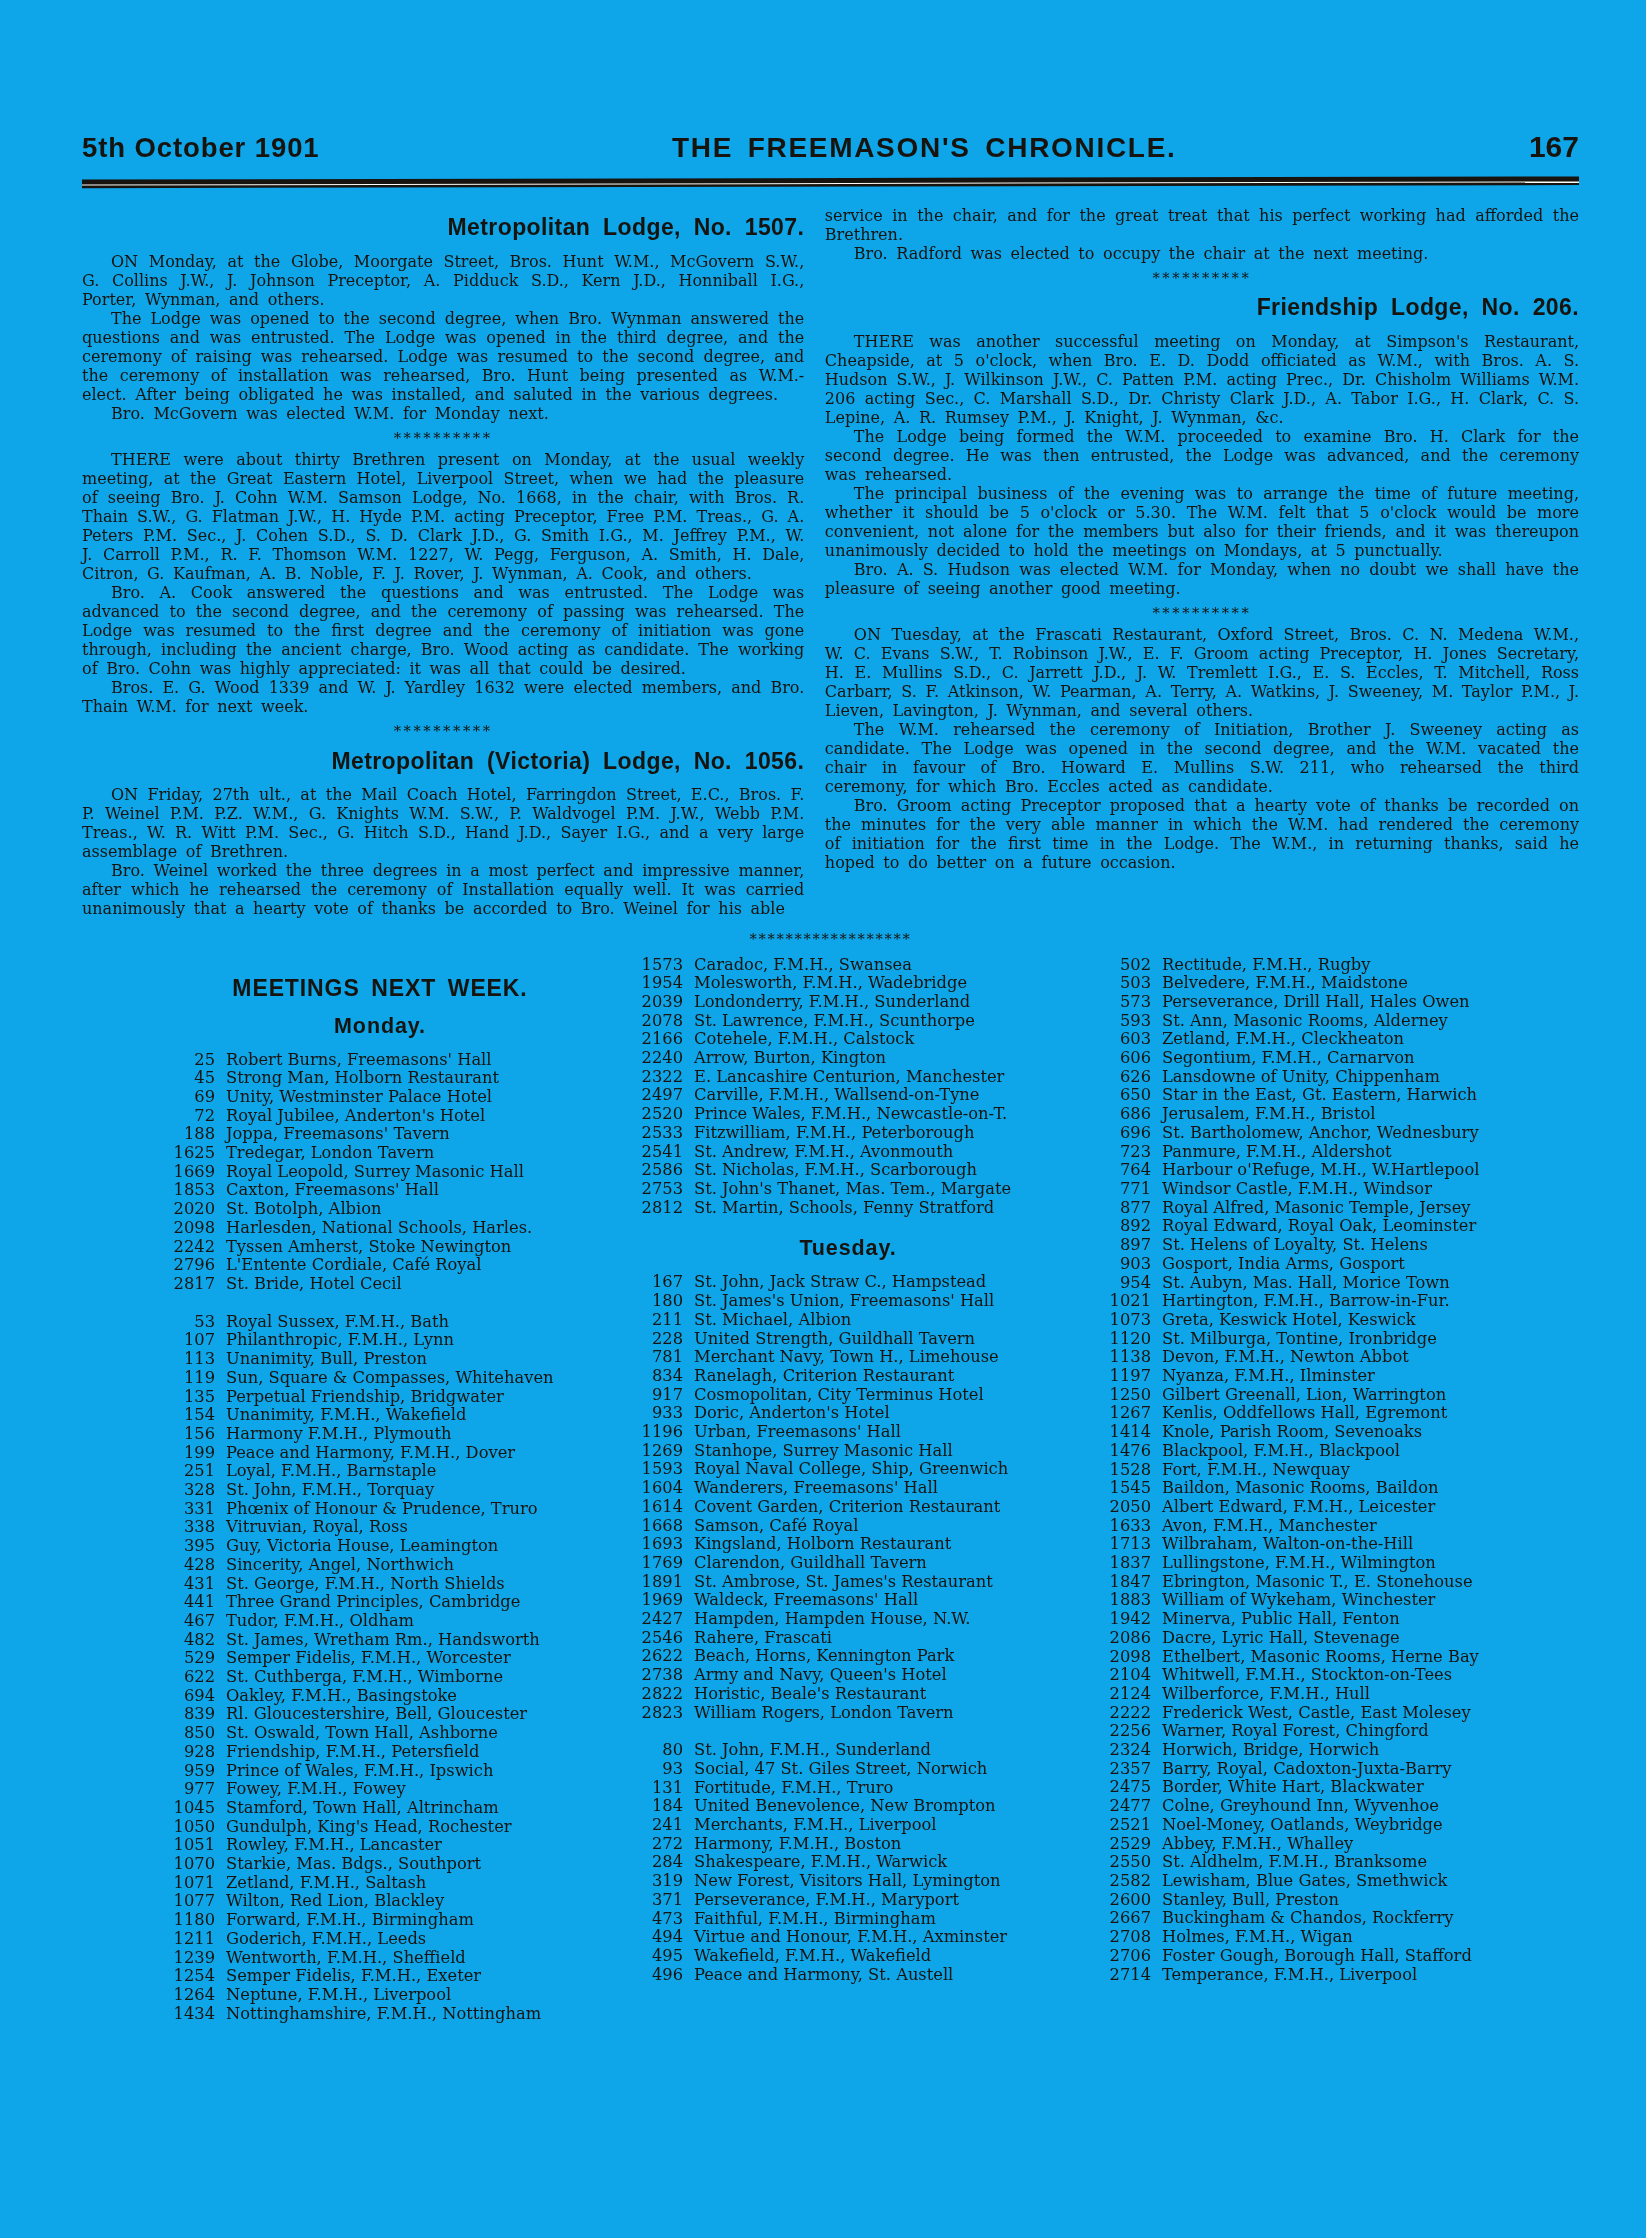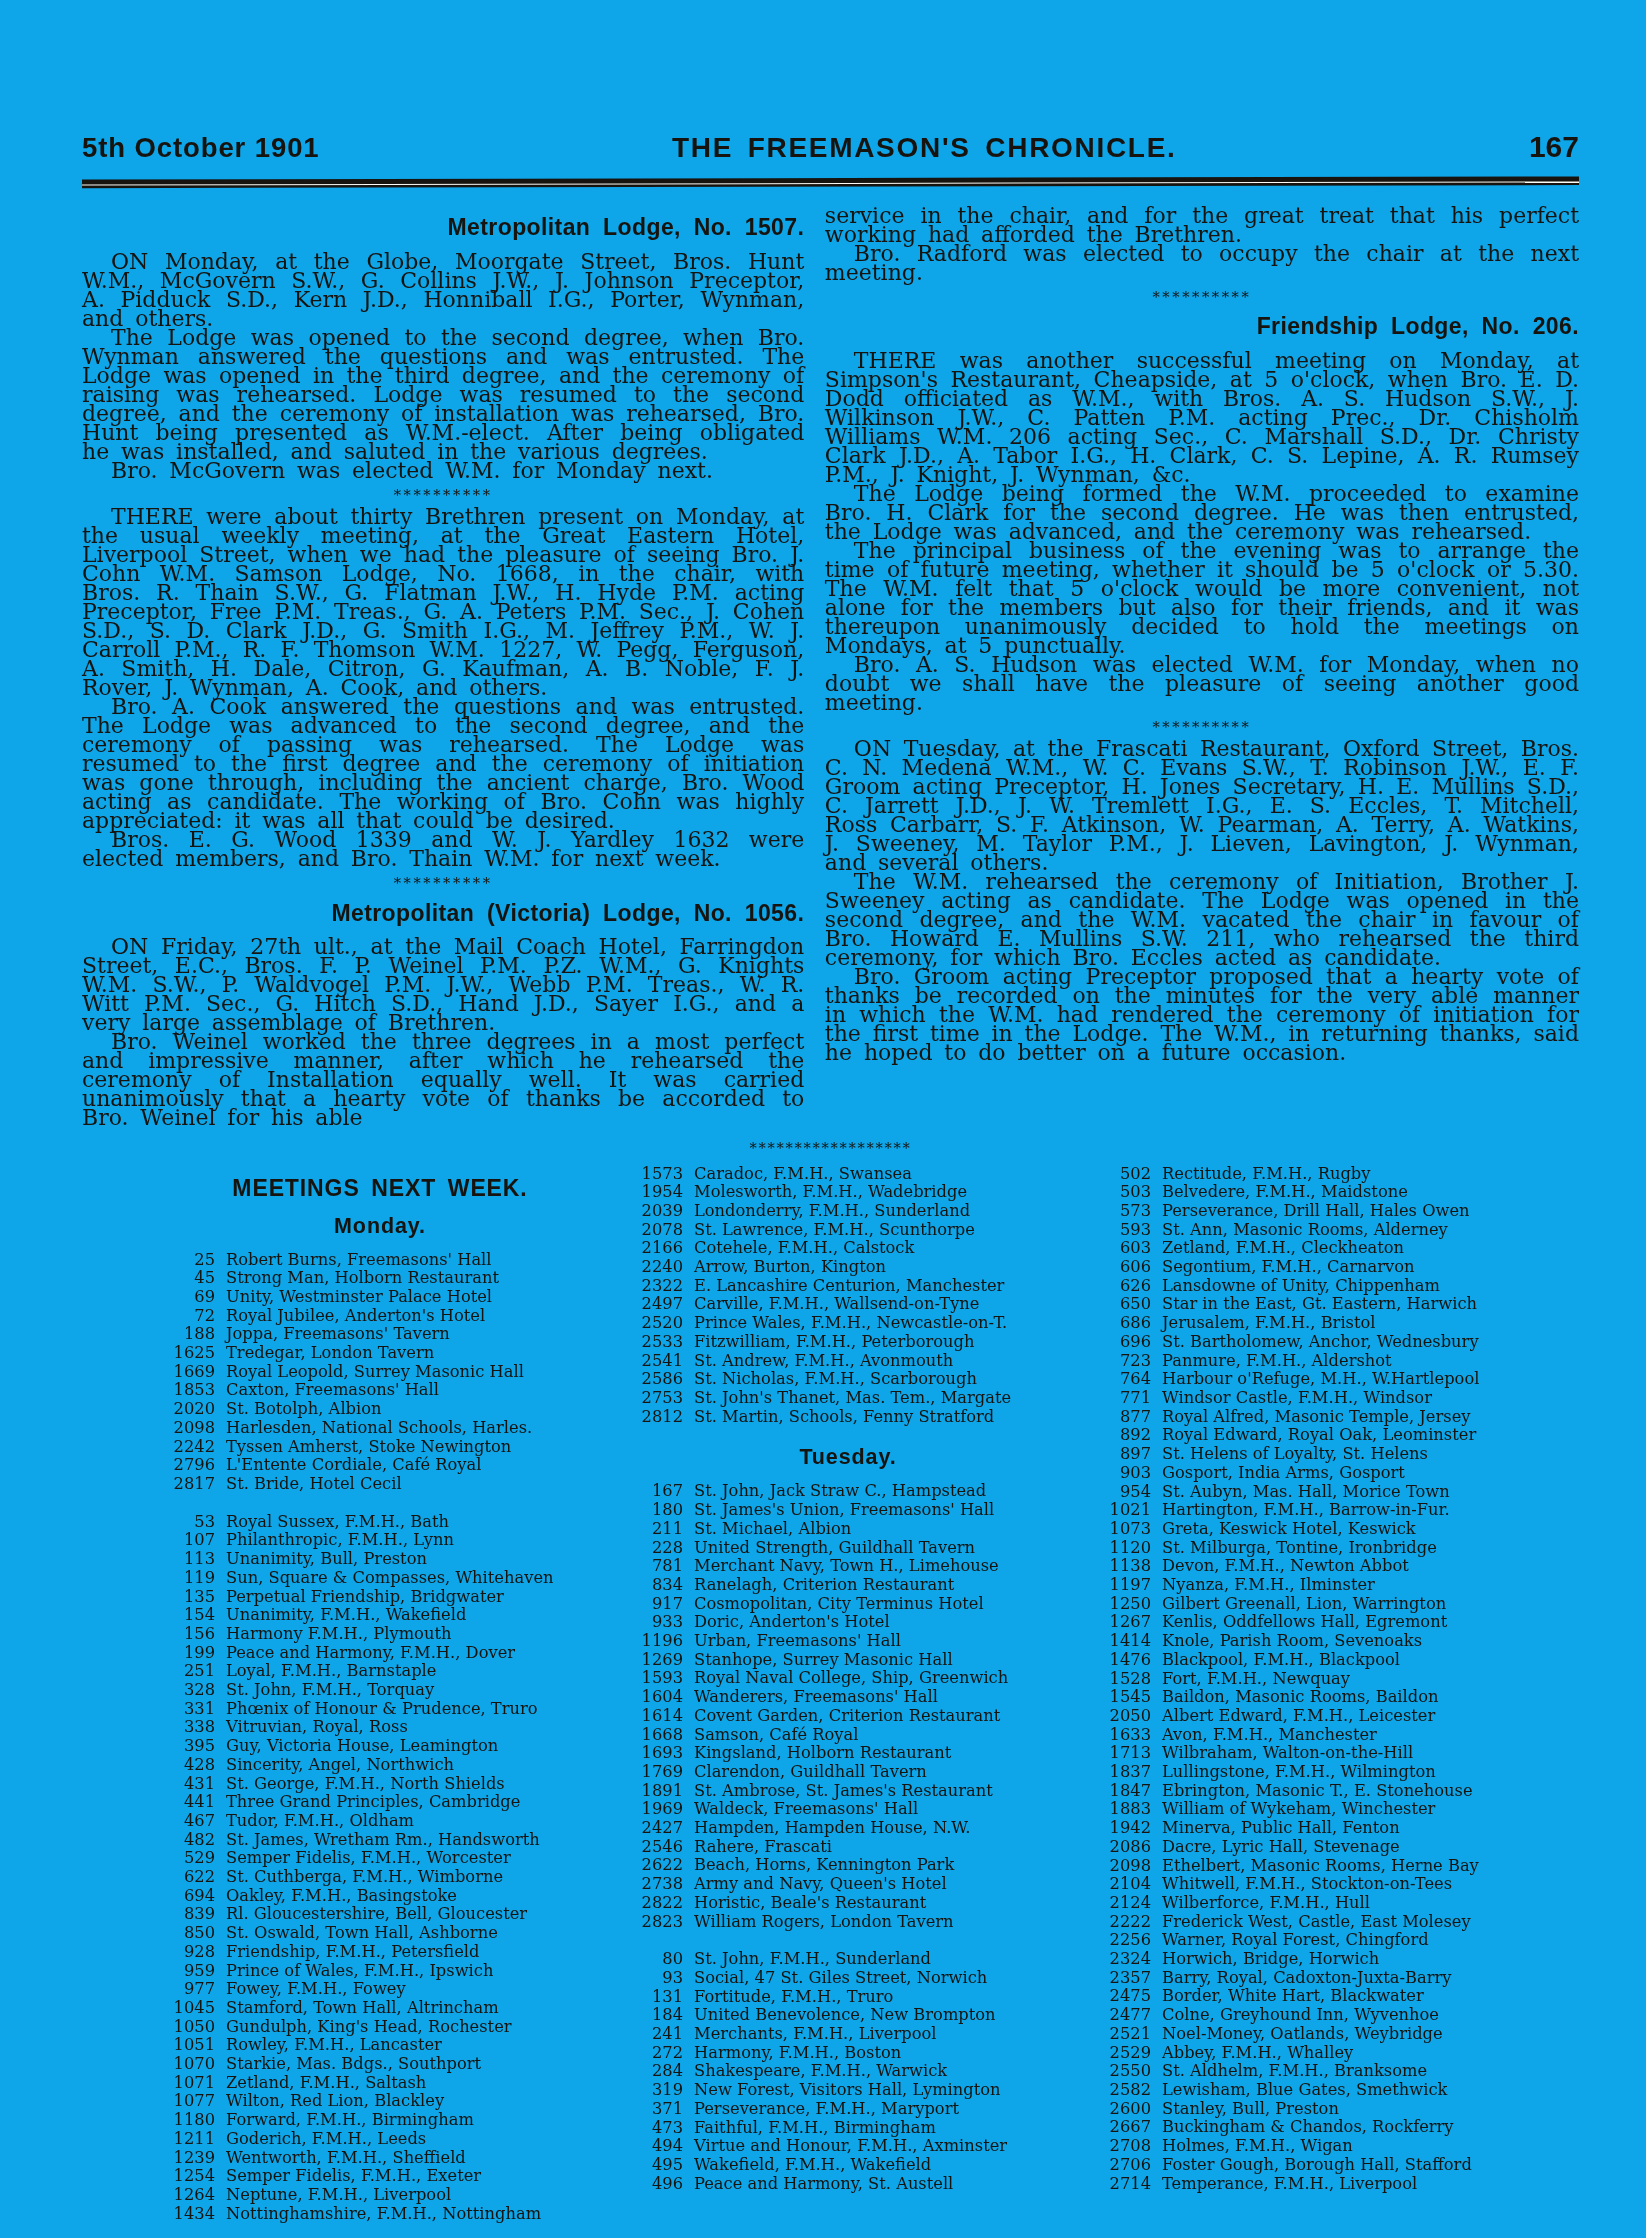--- a/index.html
+++ b/index.html
@@ -31,37 +31,37 @@
   .articles{display:flex;gap:20.6px;margin-top:22px;}
   .art-col{box-sizing:border-box;}
   .art-col.left{width:725px;}
   .art-col.right{width:757px;}
   .article-title{
     font-family:"Liberation Sans", sans-serif;font-weight:bold;
     font-size:23px;text-align:right;margin:8.6px 0 10.3px 0;
     letter-spacing:0.4px;word-spacing:6px;
   }
   .article-para{
-    font-size:22px;line-height:19px;text-align:justify;
+    font-size:16px;line-height:19px;text-align:justify;
     margin:0;text-indent:29px;word-spacing:0.22em;
   }
   .article-para.no-indent{text-indent:0;}
   .star-sep{
     text-align:center;font-size:14.6px;letter-spacing:2.6px;
     margin:6px 0 4.3px 0;
   }
   
   .meet-sep{
     text-align:center;font-size:14.6px;letter-spacing:1.7px;margin:12px 0 8.6px 0;
   }
   .meet-cols{display:flex;gap:24px;padding:0 41px 0 76px;}
   .meet-col{flex:1;}
   .meet-title{
     font-family:"Liberation Sans", sans-serif;font-weight:bold;
-    font-size:23px;text-align:center;margin:10px 0 12px 0;letter-spacing:0.9px;word-spacing:4.3px;
+    font-size:23px;text-align:center;margin:19px 0 12px 0;letter-spacing:0.9px;word-spacing:4.3px;
   }
   .day-head{
     font-family:"Liberation Sans", sans-serif;font-weight:bold;
     font-size:21.5px;text-align:center;margin:3.4px 0 12px 0;letter-spacing:0.9px;
   }
   .meet-block{margin-bottom:19px;}
   .meet-row{
     display:flex;font-size:16.3px;line-height:18.7px;white-space:nowrap;
   }
   .lodge-no{

